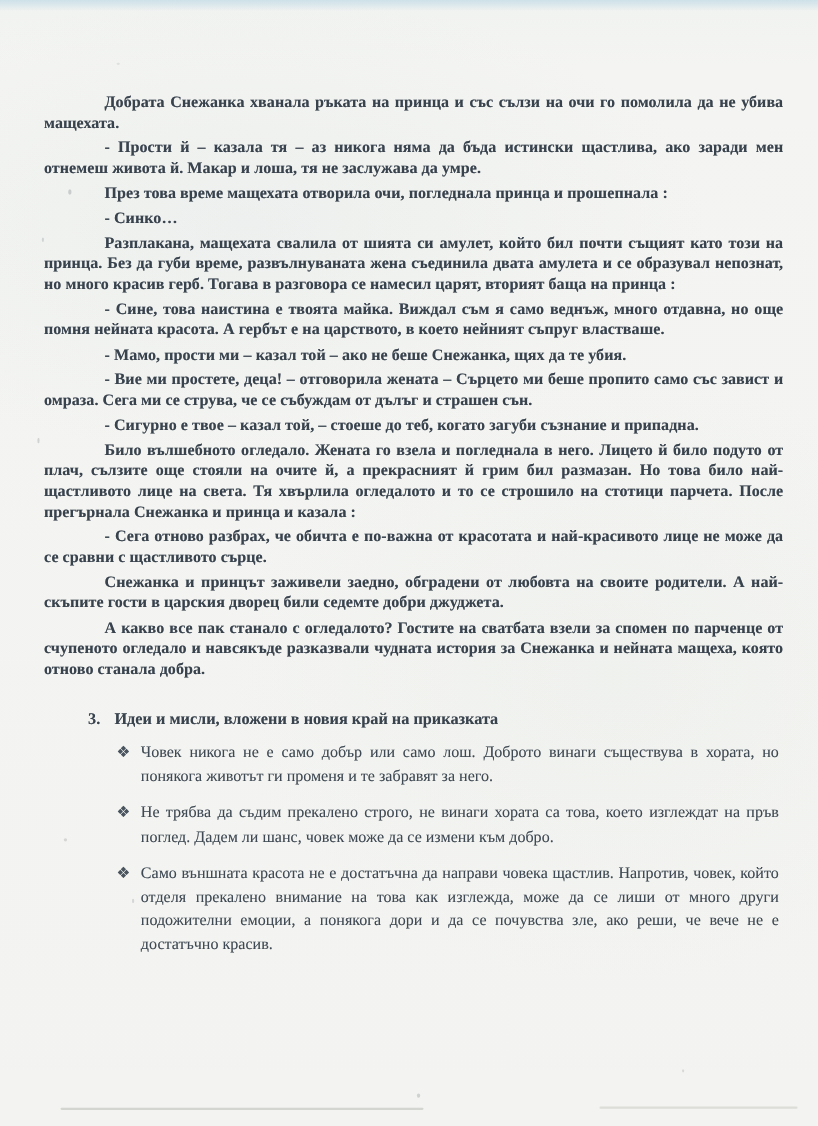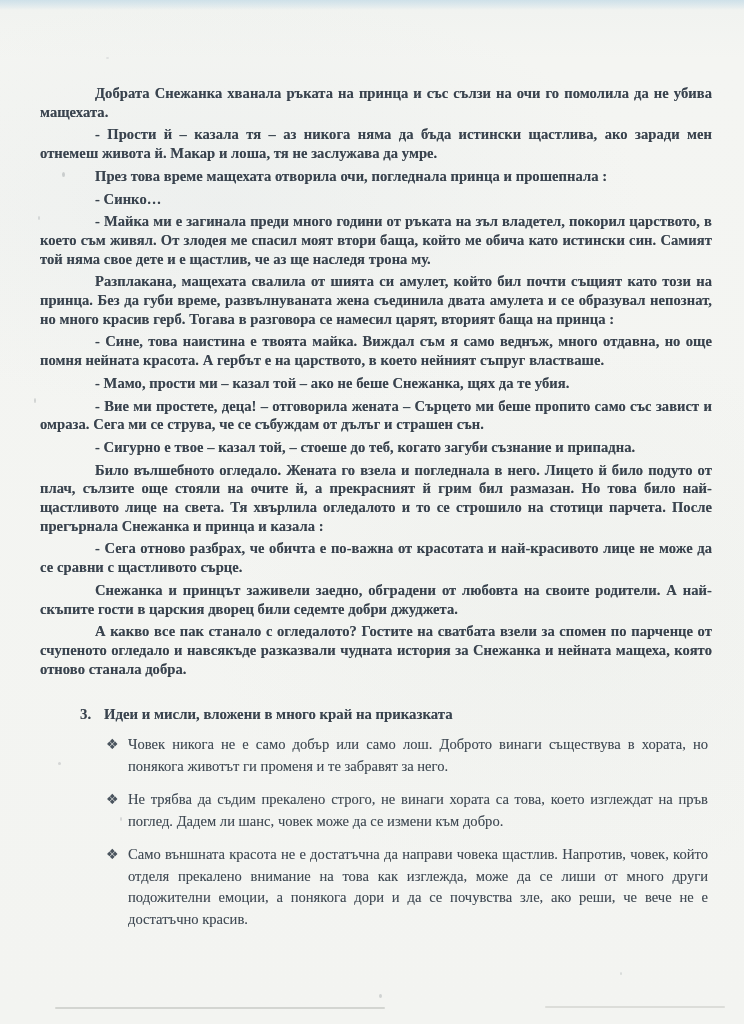--- a/index.html
+++ b/index.html
@@ -107,33 +107,32 @@
 <div class="page">
 
   <div class="scan-top-tint"></div>
 
   <div class="content">
 
     <p class="story">Добрата Снежанка хванала ръката на принца и със сълзи на очи го помолила да не убива мащехата.</p>
     <p class="story">- Прости й – казала тя – аз никога няма да бъда истински щастлива, ако заради мен отнемеш живота й. Макар и лоша, тя не заслужава да умре.</p>
     <p class="story">През това време мащехата отворила очи, погледнала принца и прошепнала :</p>
     <p class="story">- Синко…</p>
-    <p class="story">- Майка ми е загинала преди много години от ръката на зъл владетел, покорил царството, в което съм живял. От злодея ме спасил моят втори баща, който ме обича като истински син. Самият той няма свое дете и е щастлив, че аз ще наследя трона му.</p>
     <p class="story">Разплакана, мащехата свалила от шията си амулет, който бил почти същият като този на принца. Без да губи време, развълнуваната жена съединила двата амулета и се образувал непознат, но много красив герб. Тогава в разговора се намесил царят, вторият баща на принца :</p>
     <p class="story">- Сине, това наистина е твоята майка. Виждал съм я само веднъж, много отдавна, но още помня нейната красота. А гербът е на царството, в което нейният съпруг властваше.</p>
     <p class="story">- Мамо, прости ми – казал той – ако не беше Снежанка, щях да те убия.</p>
     <p class="story">- Вие ми простете, деца! – отговорила жената – Сърцето ми беше пропито само със завист и омраза. Сега ми се струва, че се събуждам от дълъг и страшен сън.</p>
     <p class="story">- Сигурно е твое – казал той, – стоеше до теб, когато загуби съзнание и припадна.</p>
     <p class="story">Било вълшебното огледало. Жената го взела и погледнала в него. Лицето й било подуто от плач, сълзите още стояли на очите й, а прекрасният й грим бил размазан. Но това било най-щастливото лице на света. Тя хвърлила огледалото и то се строшило на стотици парчета. После прегърнала Снежанка и принца и казала :</p>
     <p class="story">- Сега отново разбрах, че обичта е по-важна от красотата и най-красивото лице не може да се сравни с щастливото сърце.</p>
     <p class="story">Снежанка и принцът заживели заедно, обградени от любовта на своите родители. А най-скъпите гости в царския дворец били седемте добри джуджета.</p>
     <p class="story">А какво все пак станало с огледалото? Гостите на сватбата взели за спомен по парченце от счупеното огледало и навсякъде разказвали чудната история за Снежанка и нейната мащеха, която отново станала добра.</p>
 
     <div class="section-heading">
-      <span class="hnum">3.</span><span class="htitle">Идеи и мисли, вложени в много край на приказката</span>
+      <span class="hnum">3.</span><span class="htitle">Идеи и мисли, вложени в новия край на приказката</span>
     </div>
 
     <div class="bullet-list">
       <div class="bullet-item">
         <span class="glyph">❖</span>
         <span>Човек никога не е само добър или само лош. Доброто винаги съществува в хората, но понякога животът ги променя и те забравят за него.</span>
       </div>
       <div class="bullet-item">
         <span class="glyph">❖</span>
         <span>Не трябва да съдим прекалено строго, не винаги хората са това, което изглеждат на пръв поглед. Дадем ли шанс, човек може да се измени към добро.</span>

